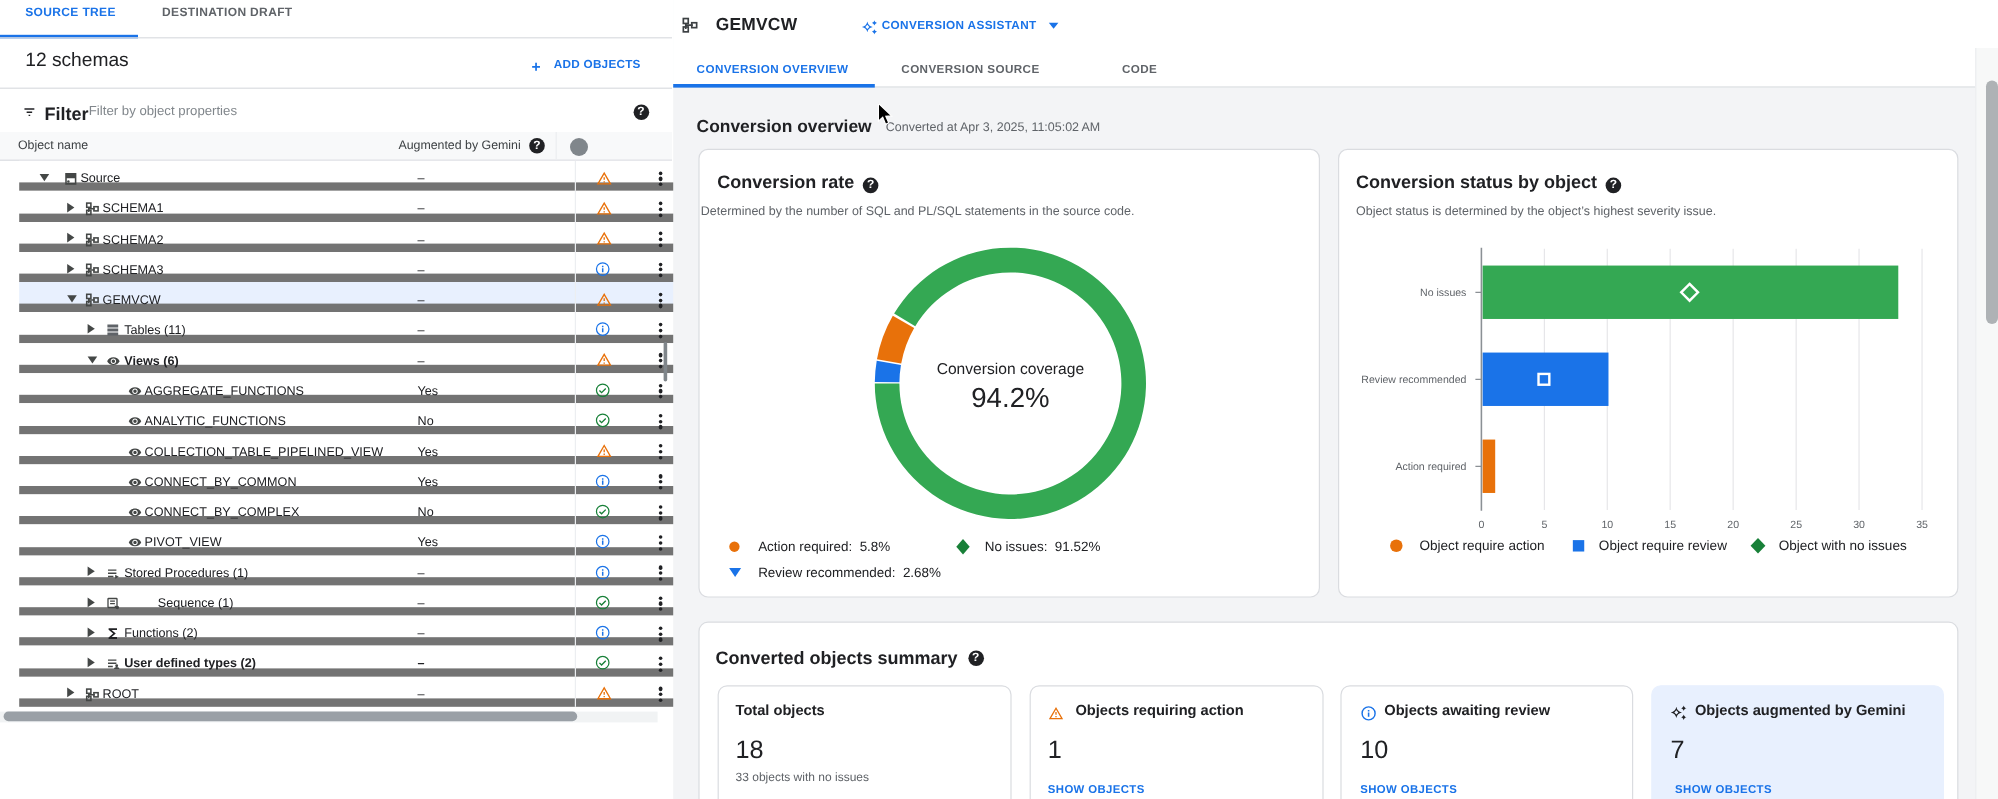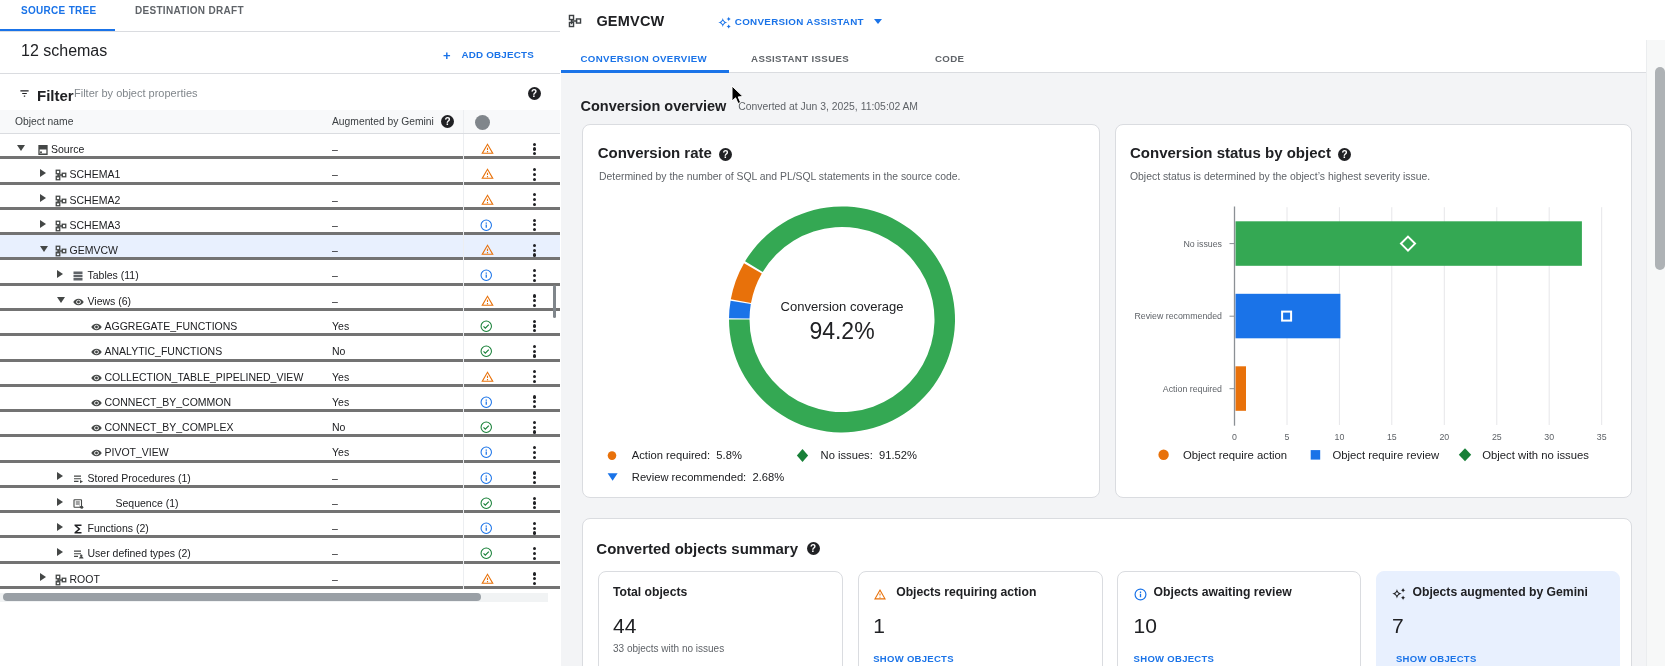--- a/index.html
+++ b/index.html
@@ -1,21 +1,21 @@
 <!DOCTYPE html>
 <html><head>
 <meta charset="utf-8">
 <style>
 * { margin:0; padding:0; box-sizing:border-box; }
 html,body { width:1665px; height:666px; overflow:hidden; background:#fff;
   font-family:"Liberation Sans", sans-serif; color:#202124; }
 .abs { position:absolute; }
 #left { position:absolute; left:0; top:0; width:560px; height:666px; background:#fff; }
 .ltab { position:absolute; top:5px; font-size:10px; font-weight:bold; letter-spacing:.3px; }
-.trow { position:absolute; left:0; width:560px; height:25.28px; border-bottom:3px solid #737373; background:#fff; }
+.trow { position:absolute; left:16px; width:560px; height:25.28px; border-bottom:7px solid #737373; background:#fff; }
 .trow.sel { background:#e8f0fe; }
 .rname { position:absolute; top:9px; font-size:10.5px; color:#202124; white-space:nowrap; }
 .rgem { position:absolute; left:332px; top:9px; font-size:10.5px; color:#202124; }
 .arr { position:absolute; top:9.7px; width:0; height:0; }
 .arr.r { border-left:6.5px solid #444746; border-top:4.2px solid transparent; border-bottom:4.2px solid transparent; }
 .arr.d { border-top:6.5px solid #444746; border-left:4.2px solid transparent; border-right:4.2px solid transparent; top:11px; }
 .ricon { position:absolute; top:8px; width:13px; height:13px; }
 .stat { position:absolute; left:480px; top:7.5px; width:14px; height:14px; }
 .dots { position:absolute; left:532.6px; top:8.7px; width:4px; }
 .dots i { display:block; width:3.2px; height:3.2px; border-radius:50%; background:#202124; margin:0 0 1.6px 0; }
@@ -183,21 +183,21 @@
           <i></i>
           <i></i>
           <i></i>
         </span>
       </div>
       <div class="trow" style="top:151.68px;">
         <span class="arr d" style="left:57px;"></span>
         <span class="ricon" style="left:72px;"><svg width="13" height="12" viewBox="0 0 24 24">
             <path fill="#444746" d="M12 5.5c-4.7 0-8.7 2.7-10.4 6.5 1.7 3.8 5.7 6.5 10.4 6.5s8.7-2.7 10.4-6.5C20.7 8.2 16.7 5.5 12 5.5zm0 11.1c-2.5 0-4.6-2.1-4.6-4.6S9.5 7.4 12 7.4s4.6 2.1 4.6 4.6-2.1 4.6-4.6 4.6zm0-7.4c-1.5 0-2.8 1.2-2.8 2.8s1.2 2.8 2.8 2.8 2.8-1.2 2.8-2.8-1.3-2.8-2.8-2.8z"></path>
           </svg></span>
-        <span class="rname" style="left:87.5px;">Views (6)</span>
+        <span class="rname" style="left:87.5px;font-weight:bold;">Views (6)</span>
         <span class="rgem">–</span>
         <div class="colsep" style="height:25.28px;"></div>
         <span class="stat"><svg width="15" height="13.5" viewBox="0 0 24 24">
             <path fill="#e8710a" d="M12 2 1 21h22L12 2zm0 3.99L19.53 19H4.47L12 5.99zM13 16h-2v2h2v-2zm0-6h-2v4h2v-4z"></path>
           </svg></span>
         <span class="dots">
           <i></i>
           <i></i>
           <i></i>
         </span>
@@ -358,21 +358,21 @@
         <span class="stat"><svg width="12.5" height="12.5" viewBox="0 0 24 24">
             <circle cx="12" cy="12" r="10" fill="none" stroke="#1a73e8" stroke-width="2"></circle>
             <path fill="#1a73e8" d="M10.8 10.5h2.4V17h-2.4zM10.8 6.6h2.4V9h-2.4z"></path>
           </svg></span>
         <span class="dots">
           <i></i>
           <i></i>
           <i></i>
         </span>
       </div>
-      <div class="trow" style="top:404.48px;">
+      <div class="trow" style="top:404.48px;font-weight:bold;">
         <span class="arr r" style="left:57px;"></span>
         <span class="ricon" style="left:72px;"><svg width="13" height="12" viewBox="0 0 24 24">
             <g fill="#444746">
               <path d="M3 5h14v2.4H3zM3 10.3h14v2.4H3zM3 15.6h8v2.4H3z"></path>
               <circle cx="17.5" cy="15.5" r="2.4"></circle>
               <path d="M13 21c0-2.2 2-3.4 4.5-3.4S22 18.8 22 21z"></path>
             </g>
           </svg></span>
         <span class="rname" style="left:87.5px;">User defined types (2)</span>
         <span class="rgem">–</span>
@@ -426,29 +426,29 @@
     </svg>
   <span class="abs" style="left:35.4px; top:13px; font-size:14.5px; font-weight:bold; letter-spacing:.2px;">GEMVCW</span>
   <svg class="abs" style="left:157px; top:15.5px;" width="13.5" height="13.5" viewBox="0 0 24 24">
       <path fill="#1a73e8" fill-rule="evenodd" d="M8.5 3.5 C9.3 8 12 10.7 16.5 11.5 C12 12.3 9.3 15 8.5 19.5 C7.7 15 5 12.3 0.5 11.5 C5 10.7 7.7 8 8.5 3.5 Z M8.5 8.4 L11.4 11.5 L8.5 14.6 L5.6 11.5 Z"></path>
       <path fill="#1a73e8" d="M19 1.5 C19.4 3.7 20.8 5.1 23 5.5 C20.8 5.9 19.4 7.3 19 9.5 C18.6 7.3 17.2 5.9 15 5.5 C17.2 5.1 18.6 3.7 19 1.5 Z"></path>
       <path fill="#1a73e8" d="M19 14.5 C19.4 16.7 20.8 18.1 23 18.5 C20.8 18.9 19.4 20.3 19 22.5 C18.6 20.3 17.2 18.9 15 18.5 C17.2 18.1 18.6 16.7 19 14.5 Z"></path>
     </svg>
   <span class="abs blue" style="left:173.8px; top:15.5px; font-size:9.8px; font-weight:bold; letter-spacing:.3px;">CONVERSION ASSISTANT</span>
   <div class="abs" style="left:312.5px; top:19px; width:0; height:0; border-top:5px solid #1a73e8; border-left:4.5px solid transparent; border-right:4.5px solid transparent;"></div>
   <span class="rtab" style="left:19.5px; color:#1a73e8;">CONVERSION OVERVIEW</span>
-  <span class="rtab" style="left:190.1px;">ASSISTANT ISSUES</span>
+  <span class="rtab" style="left:190.1px;">CONVERSION SOURCE</span>
   <span class="rtab" style="left:326px;margin-left:48px;">CODE</span>
   <div class="abs" style="left:0; top:70px; width:168px; height:3px; background:#1a73e8;"></div>
   <span class="abs" style="left:19.5px; top:97.5px; font-size:14.5px; font-weight:bold;">Conversion overview</span>
-  <span class="abs" style="left:177.2px; top:101px; font-size:10.4px; color:#5f6368;">Converted at Jun 3, 2025, 11:05:02 AM</span>
+  <span class="abs" style="left:177.2px; top:101px; font-size:10.4px; color:#5f6368;">Converted at Apr 3, 2025, 11:05:02 AM</span>
   <div class="card" id="card1" style="left:21px; top:124.4px; width:518px; height:373.3px;">
     <span class="ctitle" style="left:14.7px; top:19px;">Conversion rate</span>
     <span class="qmark" style="left:136.1px; top:22.5px;">?</span>
-    <span class="csub" style="left:16px; top:46px;">Determined by the number of SQL and PL/SQL statements in the source code.</span>
+    <span class="csub" style="left:1px; top:46px;">Determined by the number of SQL and PL/SQL statements in the source code.</span>
     <svg class="abs" style="left:0; top:0;" width="518" height="374" viewBox="0 0 518 374">
       <path fill="#34a853" d="M162.1 136.3 A113.0 113.0 0 1 1 146.0 194.5 L166.5 194.5 A92.5 92.5 0 1 0 179.7 146.9 Z"></path>
       <path fill="#1a73e8" d="M146.0 193.3 A113.0 113.0 0 0 1 147.6 175.7 L167.8 179.1 A92.5 92.5 0 0 0 166.5 193.5 Z"></path>
       <path fill="#e8710a" d="M147.8 174.3 A113.0 113.0 0 0 1 161.0 138.2 L178.8 148.4 A92.5 92.5 0 0 0 168.0 178.0 Z"></path>
       <text x="259" y="186.3" text-anchor="middle" font-size="13" fill="#202124">Conversion coverage</text>
       <text x="259" y="214.2" text-anchor="middle" font-size="23" fill="#202124">94.2%</text>
       <circle cx="29" cy="330.6" r="4.3" fill="#e8710a"></circle>
       <path fill="#1a73e8" d="M24.6 348.3 h10 l-5 7.5 z"></path>
       <path fill="#188038" d="M219.5 324.1 l5.6 6.5 -5.6 6.5 -5.6 -6.5 z"></path>
       <g font-size="11.2" fill="#202124">
@@ -506,21 +506,21 @@
         <text x="216.4" y="333.6">Object require review</text>
         <text x="366.2" y="333.6">Object with no issues</text>
       </g>
     </svg>
   </div>
   <div class="card" id="card3" style="left:21px; top:518.2px; width:1050px; height:170px;">
     <span class="ctitle" style="left:13.3px; top:21px;">Converted objects summary</span>
     <span class="qmark" style="left:223.5px; top:23px;">?</span>
     <div class="scard" style="left:14.6px; width:245.2px;">
       <span class="sctitle" style="left:14.4px;">Total objects</span>
-      <span class="scnum" style="left:14.4px;">44</span>
+      <span class="scnum" style="left:14.4px;">18</span>
       <span class="abs" style="left:14.4px; top:71px; font-size:10px; color:#5f6368;">33 objects with no issues</span>
     </div>
     <div class="scard" style="left:275.1px; width:245.2px;">
       <svg class="abs" style="left:14.1px; top:16px;" width="14" height="13" viewBox="0 0 24 24">
           <path fill="#e8710a" d="M12 2 1 21h22L12 2zm0 3.99L19.53 19H4.47L12 5.99zM13 16h-2v2h2v-2zm0-6h-2v4h2v-4z"></path>
         </svg>
       <span class="sctitle" style="left:37.1px;">Objects requiring action</span>
       <span class="scnum" style="left:14.1px;">1</span>
       <span class="showobj" style="left:14.1px; top:81px;">SHOW OBJECTS</span>
     </div>

